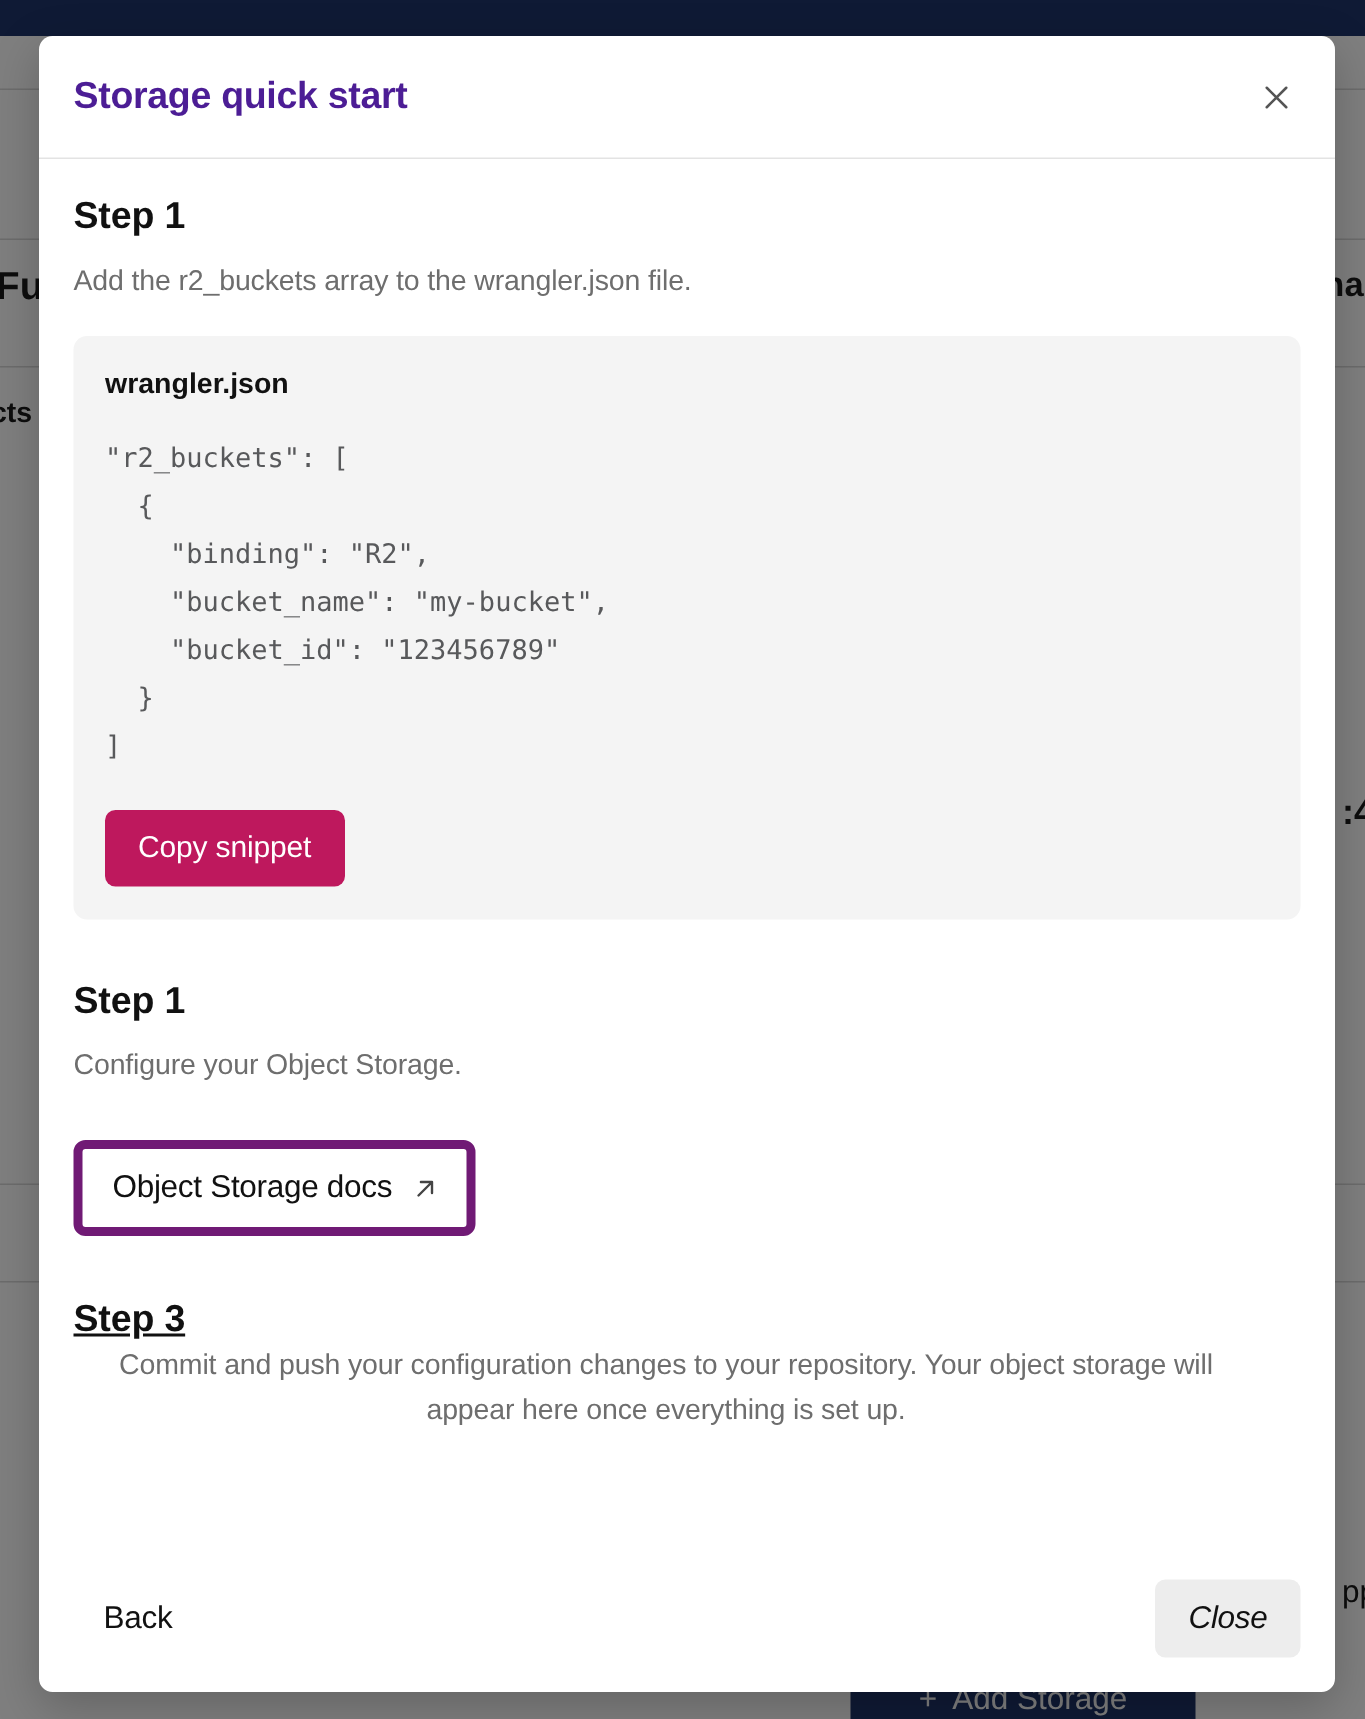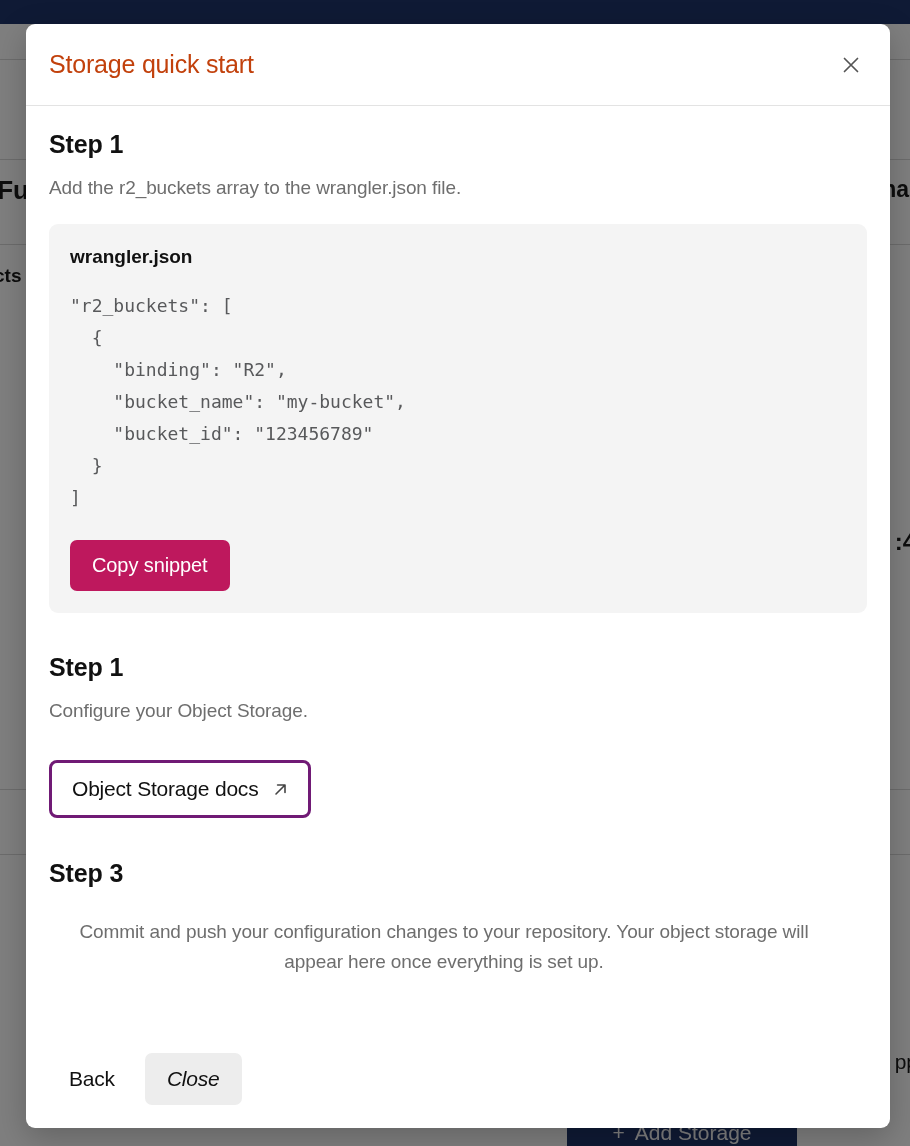--- a/index.html
+++ b/index.html
@@ -96,22 +96,22 @@
     height: 82px;
     flex: 0 0 82px;
     border-bottom: 1px solid #e3e3e3;
     display: flex;
     align-items: center;
     padding: 0 22px 0 23px;
   }
 
   #modal-title {
     font-size: 25px;
-    font-weight: normal;
-    color: #c2410c;
+    font-weight: bold;
+    color: #4c1d95;
     letter-spacing: -0.2px;
     flex: 1;
   }
 
   #close-icon-btn {
     width: 34px;
     height: 34px;
     display: flex;
     align-items: center;
     justify-content: center;
@@ -183,41 +183,41 @@
 
   
   #step2-heading { margin-bottom: 14px; }
   #step2-desc    { margin-bottom: 34px; }
 
   #docs-link-button {
     display: inline-flex;
     align-items: center;
     gap: 14px;
     background: #ffffff;
-    border: 3px solid #701a75;
+    border: 6px solid #701a75;
     border-radius: 8px;
     padding: 14px 19px 14px 20px;
     font-size: 21px;
     color: #111111;
     cursor: pointer;
     letter-spacing: -0.2px;
     margin-bottom: 41px;
     font-family: "Liberation Sans", sans-serif;
   }
   #external-link-icon { display: block; }
 
-  #step3-heading { margin-bottom: 29px; }
+  #step3-heading { margin-bottom: 2px; text-decoration: underline; }
   #step3-desc    { max-width: 790px; text-align: center; }
 
   
   #modal-footer {
     flex: 0 0 auto;
     padding: 0 23px 23px 23px;
     display: flex;
-    justify-content: flex-start;
+    justify-content: space-between;
     align-items: center;
     gap: 10px;
   }
 
   #back-button {
     background: none;
     border: none;
     font-family: "Liberation Sans", sans-serif;
     font-size: 21px;
     color: #111111;

